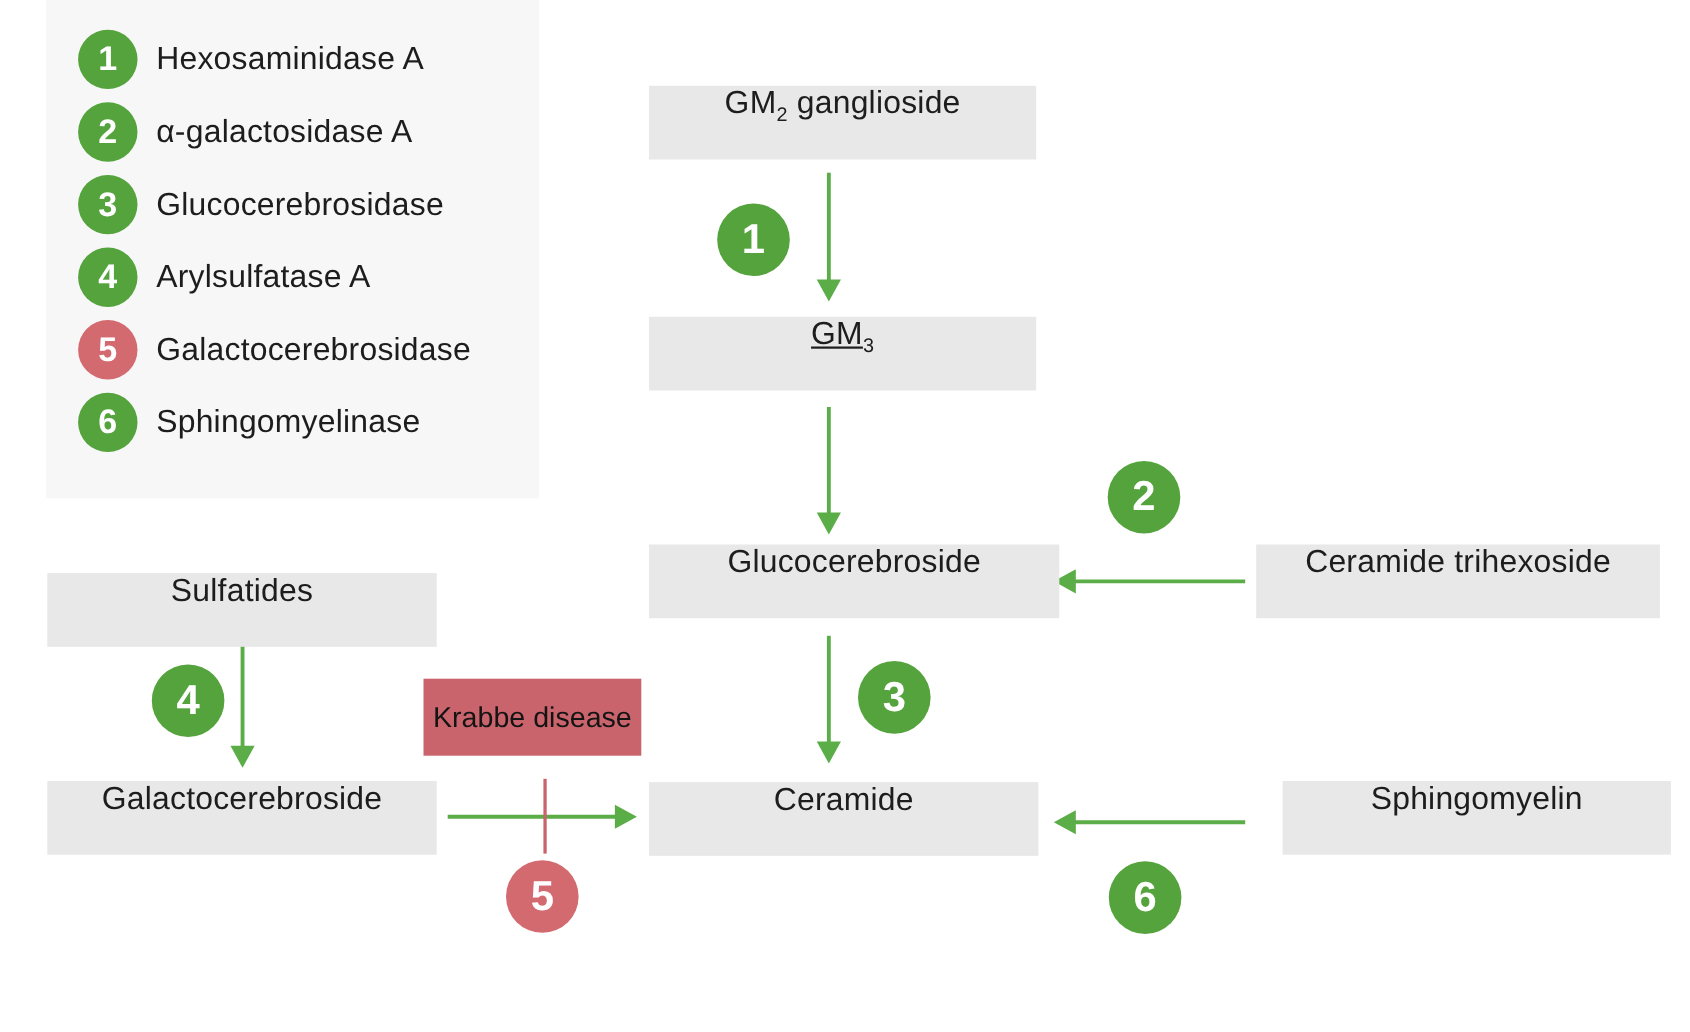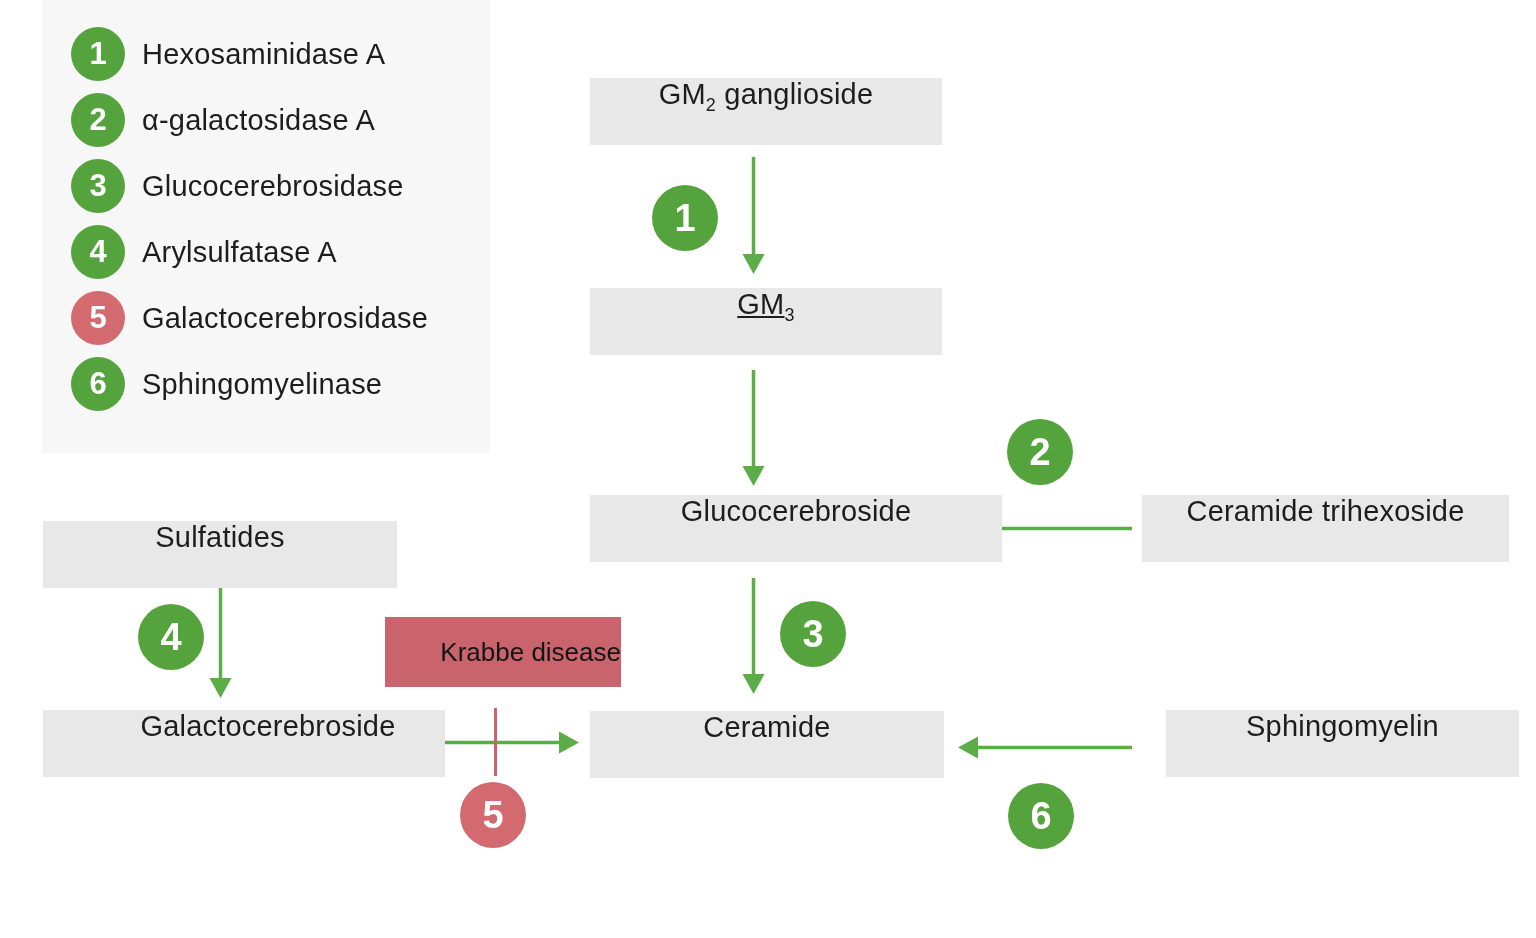--- a/index.html
+++ b/index.html
@@ -24,22 +24,22 @@
   .badge.red{background:var(--red);}
   .badge-sm{width:54px;height:54px;font-size:31px;font-weight:600;flex:0 0 54px;}
   .flow-badge{position:absolute;width:66px;height:66px;font-size:38px;font-weight:700;}
 
   
   .node{position:absolute;height:67px;background:var(--box);
     display:flex;align-items:flex-start;justify-content:center;font-size:29px;letter-spacing:.2px;}
   .node sub{font-size:.62em;line-height:0;}
 
   
-  .krabbe{position:absolute;left:385px;top:617px;width:236px;height:70px;background:var(--krabbe);
-    display:flex;align-items:center;justify-content:flex-end;font-size:26px;color:#141414;}
+  .krabbe{position:absolute;left:385px;top:617px;width:198px;height:70px;background:var(--krabbe);
+    display:flex;align-items:center;justify-content:center;font-size:26px;color:#141414;}
 
   
   svg.overlay{position:absolute;left:0;top:0;width:1536px;height:938px;pointer-events:none;}
   .arrow-line{stroke:var(--arrow);stroke-width:3.5;fill:none;}
   .arrow-head{fill:var(--arrow);stroke:none;}
   .inhibit{stroke:var(--krabbe);stroke-width:3;fill:none;}
 </style>
 </head>
 <body>
 
@@ -105,30 +105,30 @@
       <line class="inhibit" x1="495.5" y1="708" x2="495.5" y2="776"></line>
     </g>
   </svg>
 
   <div class="node" style="left:590px;top:78px;width:352px;">
     <span><span>GM</span><sub>2</sub><span> ganglioside</span></span>
   </div>
   <div class="node" style="left:590px;top:288px;width:352px;text-decoration:underline;">
     <span><span>GM</span><sub>3</sub><span></span></span>
   </div>
-  <div class="node" style="left:590px;top:495px;width:412px;">
+  <div class="node" style="left:590px;top:495px;width:373px;">
     <span>Glucocerebroside</span>
   </div>
   <div class="node" style="left:590px;top:711px;width:354px;">
     <span>Ceramide</span>
   </div>
   <div class="node" style="left:43px;top:495px;width:354px;margin-top:26px;">
     <span>Sulfatides</span>
   </div>
-  <div class="node" style="left:43px;top:710px;width:354px;padding-left:48px;">
+  <div class="node" style="left:43px;top:710px;width:354px;">
     <span>Galactocerebroside</span>
   </div>
   <div class="node" style="left:1142px;top:495px;width:367px;">
     <span>Ceramide trihexoside</span>
   </div>
   <div class="node" style="left:1166px;top:710px;width:353px;">
     <span>Sphingomyelin</span>
   </div>
 
   <div class="krabbe">

